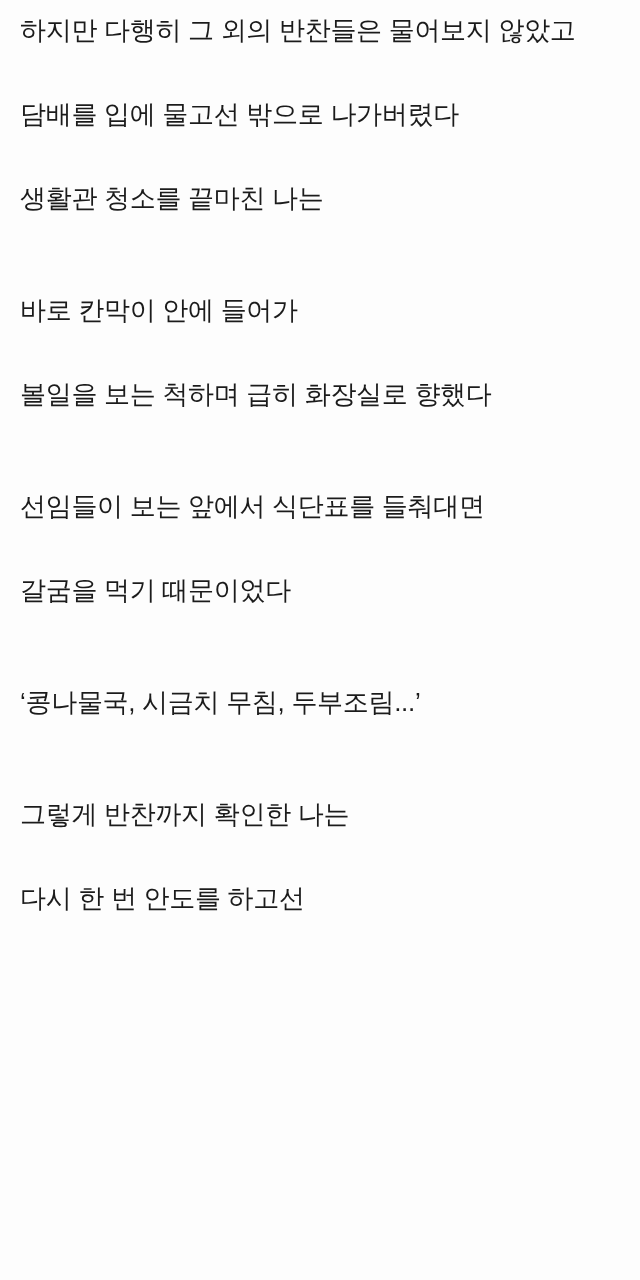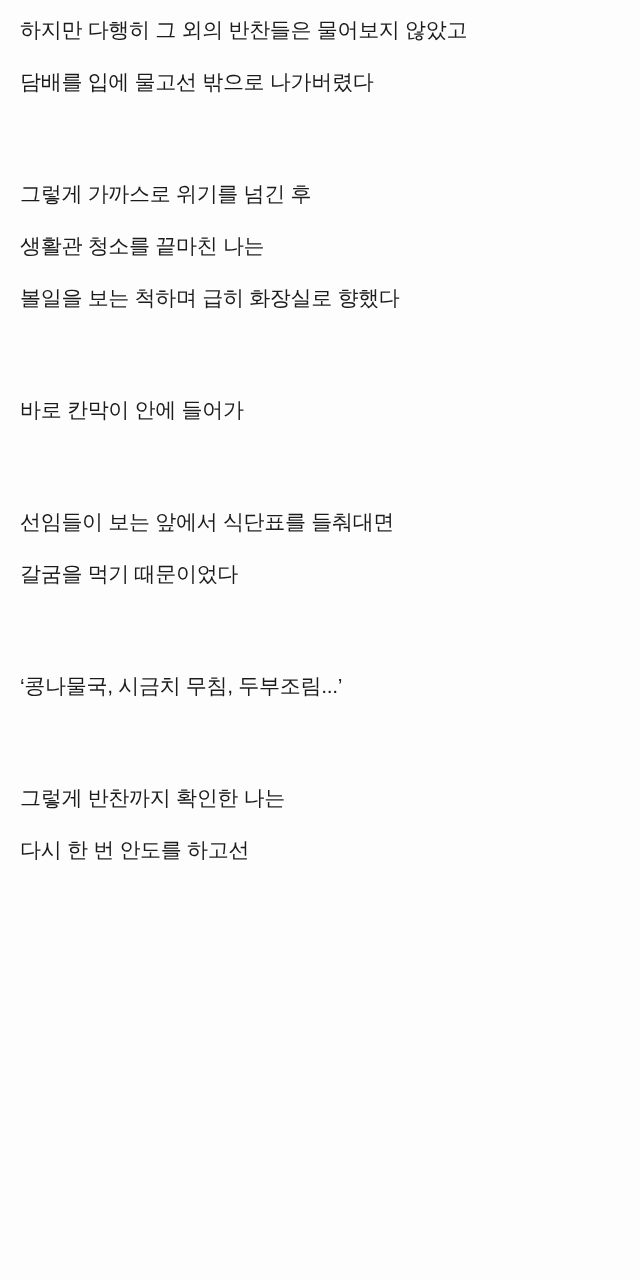--- a/index.html
+++ b/index.html
@@ -14,39 +14,38 @@
     font-family: "Liberation Sans", "DejaVu Sans", sans-serif;
   }
   .page {
     box-sizing: border-box;
     width: 640px;
     height: 1280px;
     padding: 14px 16px 0 20px;
     background: #fdfdfd;
   }
   .line {
-    font-size: 21px;
+    font-size: 26px;
     line-height: 32px;
     height: 32px;
     color: #1b1b1b;
     letter-spacing: -0.3px;
     white-space: nowrap;
     font-weight: 400;
   }
-  .gap-normal { margin-top: 20px; }
+  .gap-normal { margin-top: 52px; }
   .gap-large  { margin-top: 80px; }
 </style>
 </head>
 <body>
 
 <div class="page">
   <div class="line">하지만 다행히 그 외의 반찬들은 물어보지 않았고</div>
   <div class="line gap-normal">담배를 입에 물고선 밖으로 나가버렸다</div>
-  <div class="line gap-large">그렇게 가까스로 위기를 넘긴 후</div>
   <div class="line gap-normal">생활관 청소를 끝마친 나는</div>
+  <div class="line gap-large">바로 칸막이 안에 들어가</div>
   <div class="line gap-normal">볼일을 보는 척하며 급히 화장실로 향했다</div>
-  <div class="line gap-large">바로 칸막이 안에 들어가</div>
   <div class="line gap-large">선임들이 보는 앞에서 식단표를 들춰대면</div>
   <div class="line gap-normal">갈굼을 먹기 때문이었다</div>
   <div class="line gap-large">‘콩나물국, 시금치 무침, 두부조림...’</div>
   <div class="line gap-large">그렇게 반찬까지 확인한 나는</div>
   <div class="line gap-normal">다시 한 번 안도를 하고선</div>
 </div>
 
 </body></html>

